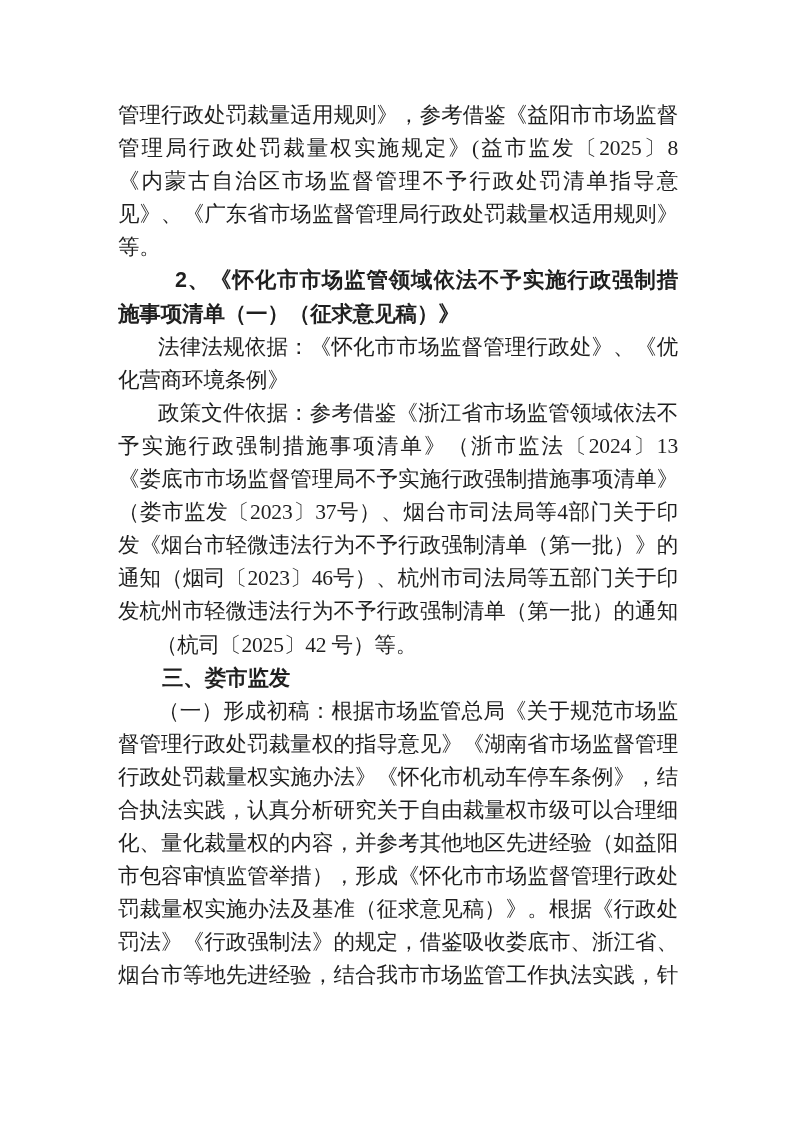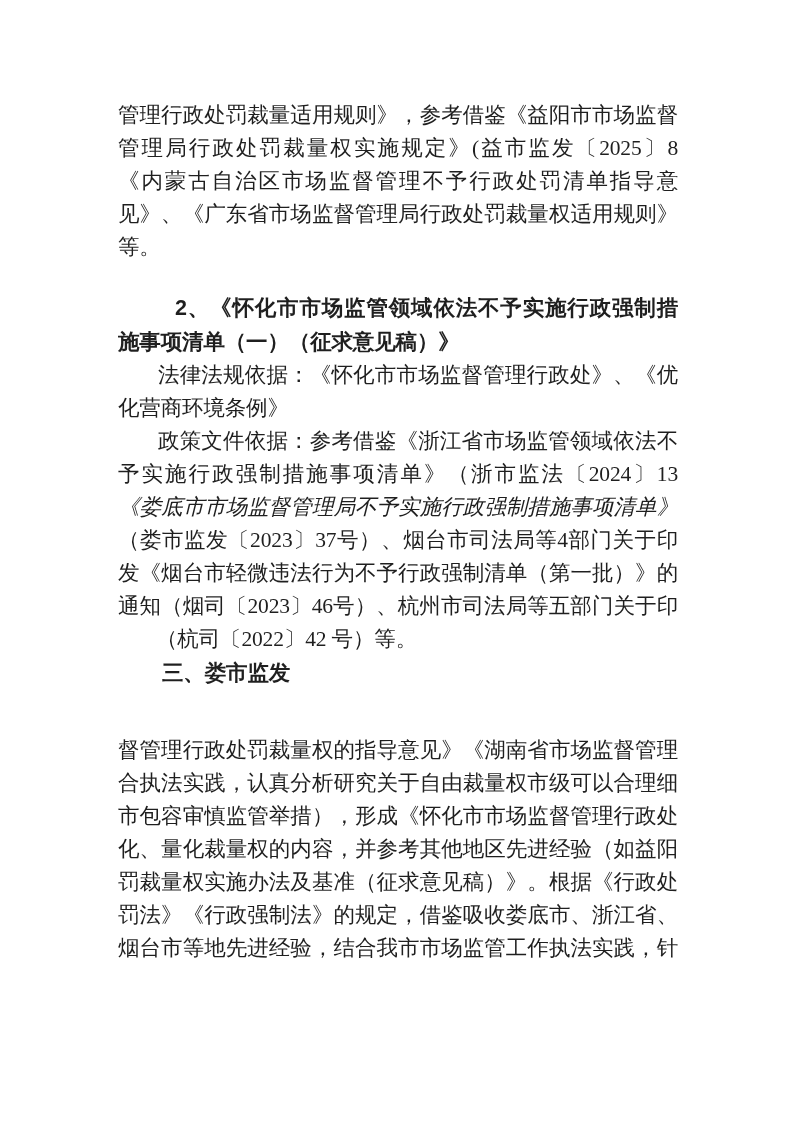--- a/index.html
+++ b/index.html
@@ -40,33 +40,36 @@
 </head>
 <body>
 
 <div class="page">
   <div class="text-block">
       <div class="line body" style="padding-left: 0px; text-align-last: justify;">管理行政处罚裁量适用规则》，参考借鉴《益阳市市场监督</div>
       <div class="line body" style="padding-left: 0px; text-align-last: justify;">管理局行政处罚裁量权实施规定》(益市监发〔2025〕8 号)》、</div>
       <div class="line body" style="padding-left: 0px; text-align-last: justify;">《内蒙古自治区市场监督管理不予行政处罚清单指导意</div>
       <div class="line body" style="padding-left: 0px; text-align-last: justify;">见》、《广东省市场监督管理局行政处罚裁量权适用规则》</div>
       <div class="line body" style="padding-left: 0px; text-align-last: left;">等。</div>
-      <div class="line heading" style="padding-left: 57px; text-align-last: justify; margin-top: 28px;">2、《怀化市市场监管领域依法不予实施行政强制措</div>
+      <div class="line heading" style="padding-left: 57px; text-align-last: justify;">2、《怀化市市场监管领域依法不予实施行政强制措</div>
       <div class="line heading" style="padding-left: 0px; text-align-last: left;">施事项清单（一）（征求意见稿）》</div>
       <div class="line body" style="padding-left: 40px; text-align-last: justify;">法律法规依据：《怀化市市场监督管理行政处》、《优</div>
       <div class="line body" style="padding-left: 0px; text-align-last: left;">化营商环境条例》</div>
       <div class="line body" style="padding-left: 40px; text-align-last: justify;">政策文件依据：参考借鉴《浙江省市场监管领域依法不</div>
       <div class="line body" style="padding-left: 0px; text-align-last: justify;">予实施行政强制措施事项清单》（浙市监法〔2024〕13 号）、</div>
-      <div class="line body" style="padding-left: 0px; text-align-last: justify; font-style: italic;">《娄底市市场监督管理局不予实施行政强制措施事项清单》</div>
+      <div class="line body" style="padding-left: 0px; text-align-last: justify;">《娄底市市场监督管理局不予实施行政强制措施事项清单》</div>
       <div class="line body" style="padding-left: 0px; text-align-last: justify;">（娄市监发〔2023〕37号）、烟台市司法局等4部门关于印</div>
       <div class="line body" style="padding-left: 0px; text-align-last: justify;">发《烟台市轻微违法行为不予行政强制清单（第一批）》的</div>
       <div class="line body" style="padding-left: 0px; text-align-last: justify;">通知（烟司〔2023〕46号）、杭州市司法局等五部门关于印</div>
-      <div class="line body" style="padding-left: 38px; text-align-last: left;">（杭司〔2022〕42 号）等。</div>
+      <div class="line body" style="padding-left: 0px; text-align-last: justify;">发杭州市轻微违法行为不予行政强制清单（第一批）的通知</div>
+      <div class="line body" style="padding-left: 38px; text-align-last: left;">（杭司〔2025〕42 号）等。</div>
       <div class="line heading" style="padding-left: 44px; text-align-last: left;">三、娄市监发</div>
-      <div class="line body" style="padding-left: 0px; text-align-last: justify; margin-top: 44px;">督管理行政处罚裁量权的指导意见》《湖南省市场监督管理</div>
+      <div class="line body" style="padding-left: 40px; text-align-last: justify;">（一）形成初稿：根据市场监管总局《关于规范市场监</div>
+      <div class="line body" style="padding-left: 0px; text-align-last: justify;">督管理行政处罚裁量权的指导意见》《湖南省市场监督管理</div>
+      <div class="line body" style="padding-left: 0px; text-align-last: justify;">行政处罚裁量权实施办法》《怀化市机动车停车条例》，结</div>
       <div class="line body" style="padding-left: 0px; text-align-last: justify;">合执法实践，认真分析研究关于自由裁量权市级可以合理细</div>
+      <div class="line body" style="padding-left: 0px; text-align-last: justify;">化、量化裁量权的内容，并参考其他地区先进经验（如益阳</div>
       <div class="line body" style="padding-left: 0px; text-align-last: justify;">市包容审慎监管举措），形成《怀化市市场监督管理行政处</div>
-      <div class="line body" style="padding-left: 0px; text-align-last: justify;">化、量化裁量权的内容，并参考其他地区先进经验（如益阳</div>
       <div class="line body" style="padding-left: 0px; text-align-last: justify;">罚裁量权实施办法及基准（征求意见稿）》。根据《行政处</div>
       <div class="line body" style="padding-left: 0px; text-align-last: justify;">罚法》《行政强制法》的规定，借鉴吸收娄底市、浙江省、</div>
       <div class="line body" style="padding-left: 0px; text-align-last: justify;">烟台市等地先进经验，结合我市市场监管工作执法实践，针</div>
     </div>
 </div>
 
 </body></html>

